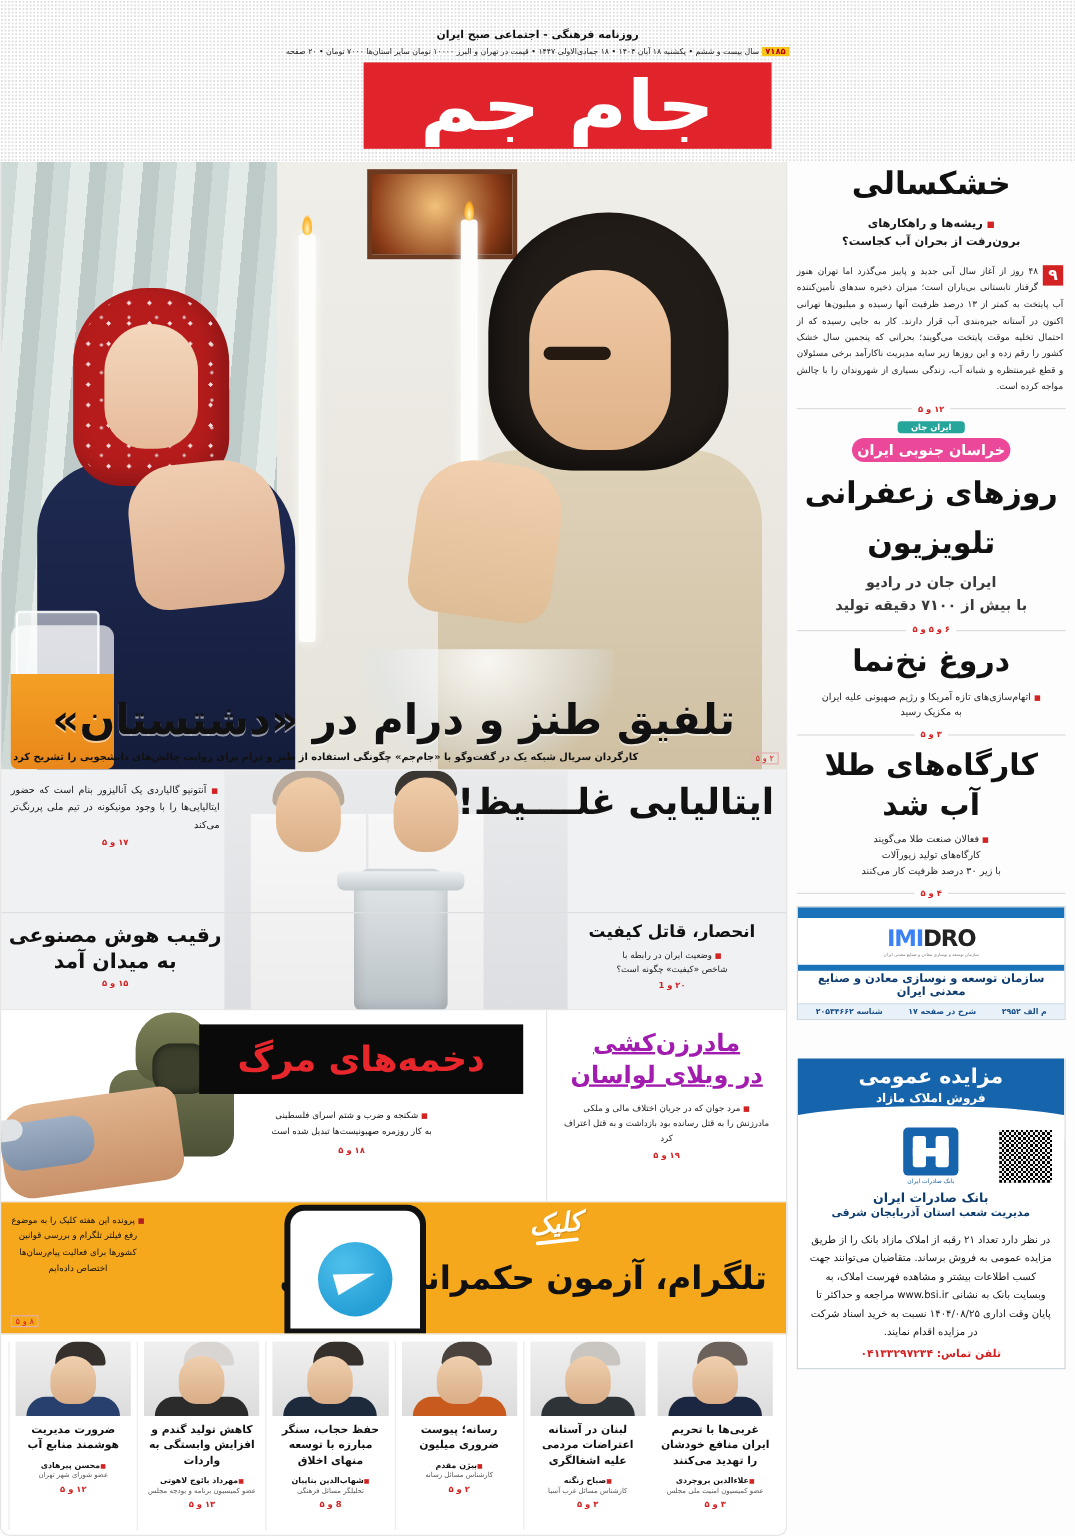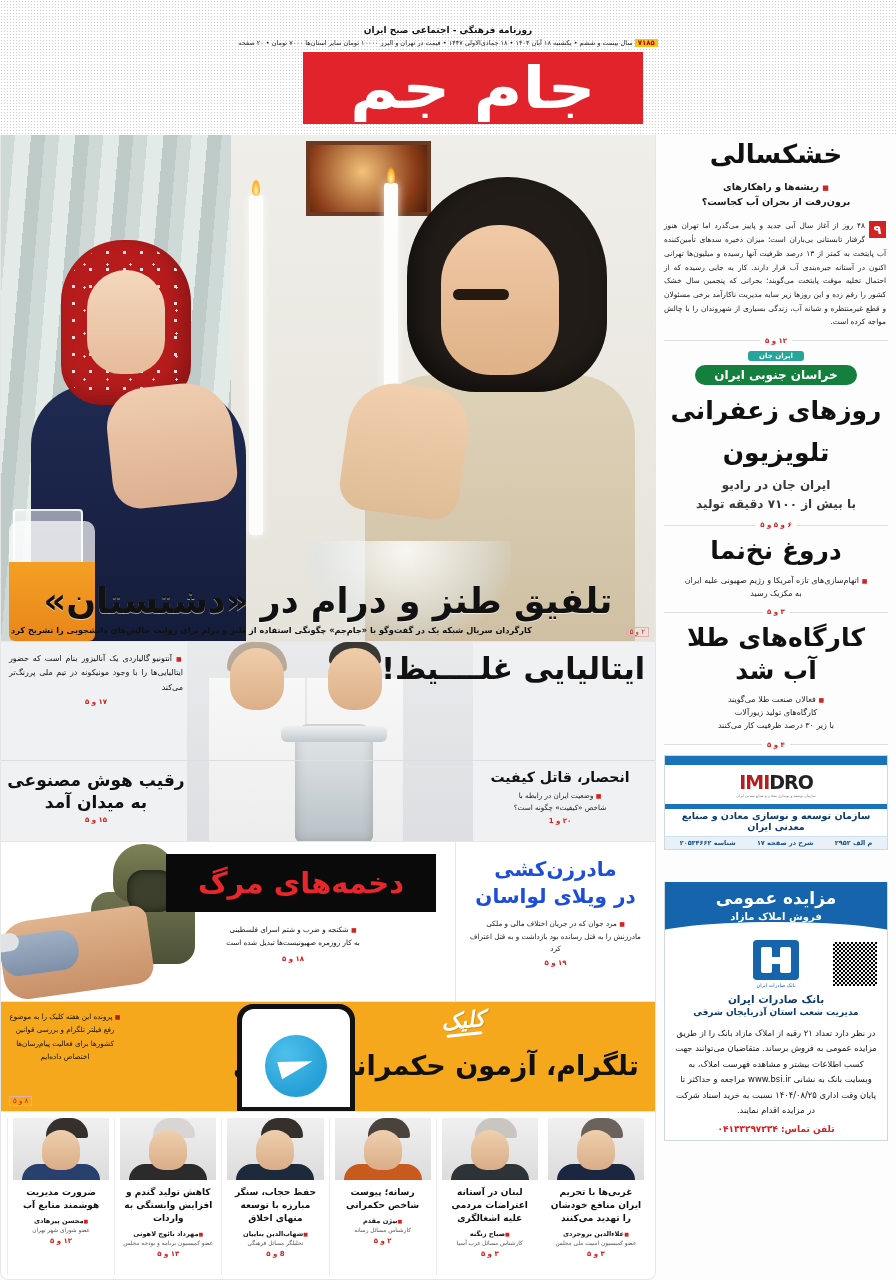--- a/index.html
+++ b/index.html
@@ -147,22 +147,22 @@
   .rule span { color: #d32222; font-size: 7px; font-weight: bold; }
 
   .iranjan-badge {
     display: block; margin: 0 auto 4px;
     width: 56px; text-align: center;
     background: #26a69a; color: #fff; font-size: 7px;
     font-weight: bold; border-radius: 3px; padding: 1px 0;
   }
   .khorasan-pill {
     display: block; margin: 0 auto;
-    width: 162px; text-align: center;
-    background: #15803d; color: #fff; font-size: 12px;
+    width: 132px; text-align: center;
+    background: #ec4899; color: #fff; font-size: 12px;
     font-weight: bold; border-radius: 11px; padding: 3px 0;
   }
   .hl2 {
     font-size: 25px; font-weight: bold; color: #111;
     text-align: center; line-height: 1.3; margin-top: 10px;
     letter-spacing: -0.5px;
   }
   .sub2 {
     font-size: 12px; color: #3a3a3a; text-align: center;
     line-height: 1.55; margin-top: 6px; font-weight: bold;
@@ -184,21 +184,21 @@
   }
   .ad-imidro .bar { height: 9px; background: #1a72b8; }
   .ad-imidro .logo {
     text-align: center; padding: 6px 0 3px;
   }
   .imidro-word {
     font-family: "DejaVu Sans", sans-serif;
     font-size: 19px; font-weight: bold; color: #222;
     letter-spacing: -1px; direction: ltr;
   }
-  .imidro-word .red { color: #b91c1c; }
+  .imidro-word .red { color: #3b82f6; }
   .imidro-tag {
     font-size: 3.6px; color: #777; direction: ltr; margin-top: 1px;
   }
   .ad-imidro .band2 { height: 5px; background: #1a72b8; margin-top: 3px; }
   .ad-imidro .txt {
     text-align: center; padding: 5px 6px 3px;
     font-size: 8px; font-weight: bold; color: #1a4f8a; line-height: 1.6;
   }
   .ad-imidro .org {
     text-align: center; font-size: 9.5px; font-weight: bold;
@@ -475,21 +475,21 @@
   .strip3 {
     position: relative; width: 656px; height: 160px;
     background: #fff; border: 1px solid #e6e6e6; border-top:none;
     overflow: hidden;
   }
   .s3-right {
     position:absolute; right: 0; top: 0; width: 200px;
     padding: 14px 10px 0; text-align:center;
     border-left: 1px solid #e6e6e6; height: 160px;
   }
-  .s3-right .t { font-size: 20px; font-weight: bold; color:#1d4ed8; line-height:1.35; letter-spacing:-.4px;}
+  .s3-right .t { font-size: 20px; font-weight: bold; color:#a21caf; line-height:1.35; letter-spacing:-.4px;text-decoration:underline;}
   .s3-right .s { font-size: 7.2px; color:#222; line-height:1.75; margin-top:8px; }
   .s3-right .s .bul { color:#d32222; font-size:6px; }
   .s3-left { position:absolute; left:0; top:0; width: 455px; height:160px; }
   .dakhme-band {
     position:absolute; right: 20px; top: 12px; width: 270px; height: 58px;
     background: #0a0a0a; display:flex; align-items:center; justify-content:center;
   }
   .dakhme-band .t {
     color: #e8272d; font-size: 29px; font-weight: bold; letter-spacing:-1px;
   }
@@ -804,21 +804,21 @@
           <div class="op-role">تحلیلگر مسائل فرهنگی</div>
           <div class="op-pg pgnum">8 و ۵</div>
         </div>
 
         <div class="op">
           <div class="op-photo">
             <div class="sh" style="background:#c85a1e"></div>
             <div class="hair" style="background:#4a433d"></div>
             <div class="h"></div>
           </div>
-          <div class="op-title">رسانه؛ پیوست شاخص حکمرانی</div>
+          <div class="op-title">رسانه؛ پیوست ضروری میلیون</div>
           <div class="op-author"><span class="bul">■</span><span>بیژن مقدم</span></div>
           <div class="op-role">کارشناس مسائل رسانه</div>
           <div class="op-pg pgnum">۲ و ۵</div>
         </div>
 
         <div class="op">
           <div class="op-photo">
             <div class="sh" style="background:#2e3338"></div>
             <div class="hair" style="background:#c9c6c2"></div>
             <div class="h"></div>

